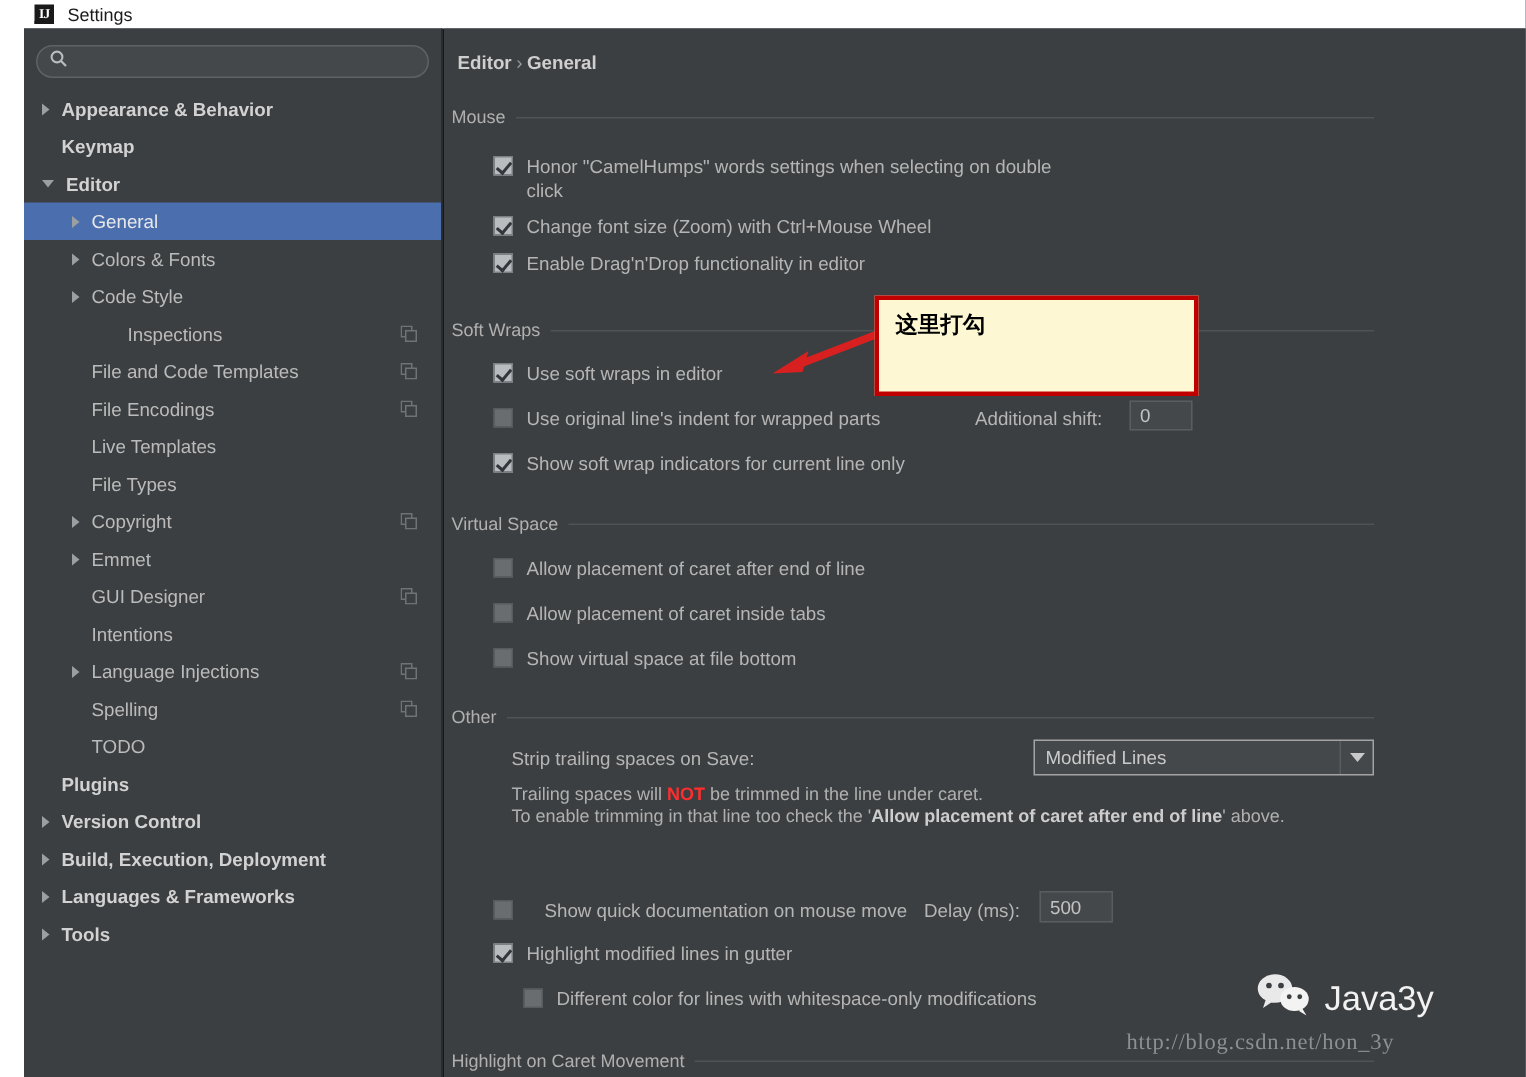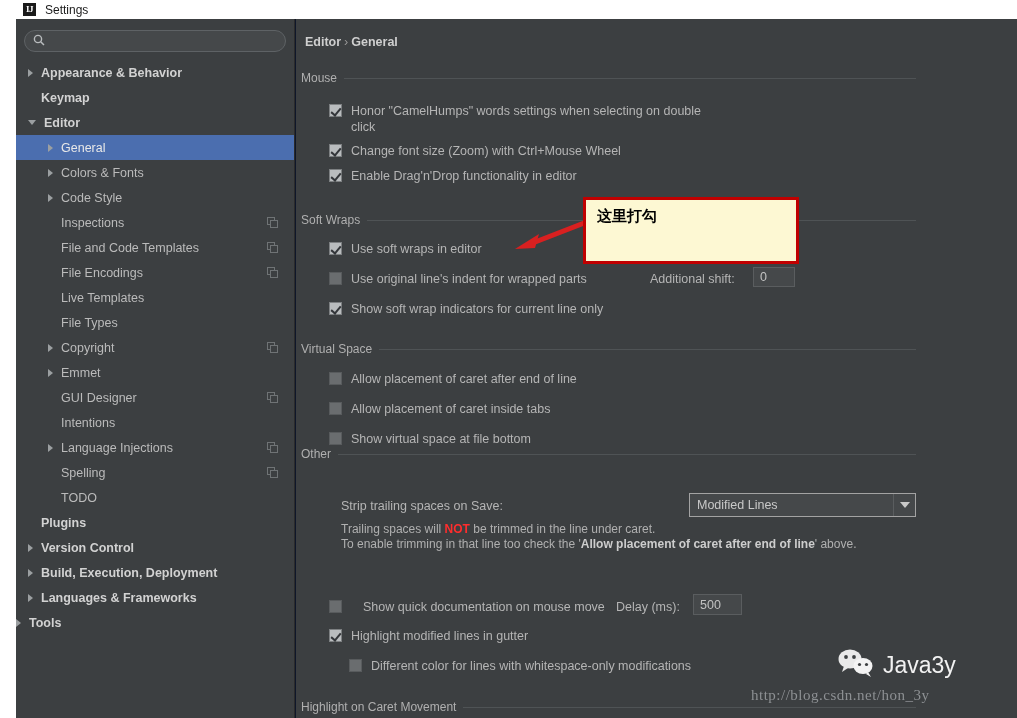--- a/index.html
+++ b/index.html
@@ -322,21 +322,21 @@
           <span class="tree-label">General</span>
         </div>
         <div class="tree-row" style="padding-left: 32px;">
           <span class="tree-arrow "></span>
           <span class="tree-label">Colors &amp; Fonts</span>
         </div>
         <div class="tree-row" style="padding-left: 32px;">
           <span class="tree-arrow "></span>
           <span class="tree-label">Code Style</span>
         </div>
-        <div class="tree-row" style="padding-left: 32px;">
+        <div class="tree-row" style="padding-left: 32px; gap: 24px;">
           <span class="tree-arrow none"></span>
           <span class="tree-label">Inspections</span>
           <span class="copy-icon"><svg width="11" height="11" viewBox="0 0 11 11">
               <rect x="0.5" y="0.5" width="7" height="7" fill="none" stroke="#6f7375" stroke-width="1"></rect>
               <rect x="3.5" y="3.5" width="7" height="7" fill="#3c3f41" stroke="#6f7375" stroke-width="1"></rect>
             </svg></span>
         </div>
         <div class="tree-row" style="padding-left: 32px;">
           <span class="tree-arrow none"></span>
           <span class="tree-label">File and Code Templates</span>
@@ -414,21 +414,21 @@
           <span class="tree-label">Version Control</span>
         </div>
         <div class="tree-row bold" style="padding-left: 12px;">
           <span class="tree-arrow "></span>
           <span class="tree-label">Build, Execution, Deployment</span>
         </div>
         <div class="tree-row bold" style="padding-left: 12px;">
           <span class="tree-arrow "></span>
           <span class="tree-label">Languages &amp; Frameworks</span>
         </div>
-        <div class="tree-row bold" style="">
+        <div class="tree-row bold" style="padding-left: 12px;">
           <span class="tree-arrow "></span>
           <span class="tree-label">Tools</span>
         </div>
       </div>
   </div>
 
   <div class="main">
 
     <div class="breadcrumb">
       <span>Editor</span><span class="sep">›</span><span>General</span>
@@ -484,21 +484,21 @@
     </div>
     <div class="row" style="left:33px; top:382px;">
       <span class="cb off"></span>
       <span class="cb-label">Allow placement of caret inside tabs</span>
     </div>
     <div class="row" style="left:33px; top:412px;">
       <span class="cb off"></span>
       <span class="cb-label">Show virtual space at file bottom</span>
     </div>
 
-    <div class="section" style="top:428px;">
+    <div class="section" style="top:452px;">
       <span class="s-label">Other</span>
       <span class="s-line"></span>
     </div>
 
     <span class="field-label" style="left:45px; top:480px;">Strip trailing spaces on Save:</span>
     <div class="combo" style="left:393px; top:474px; width:227px; height:24px;">
       <span class="combo-value">Modified Lines</span>
       <span class="combo-arrow">
           <i></i>
         </span>

